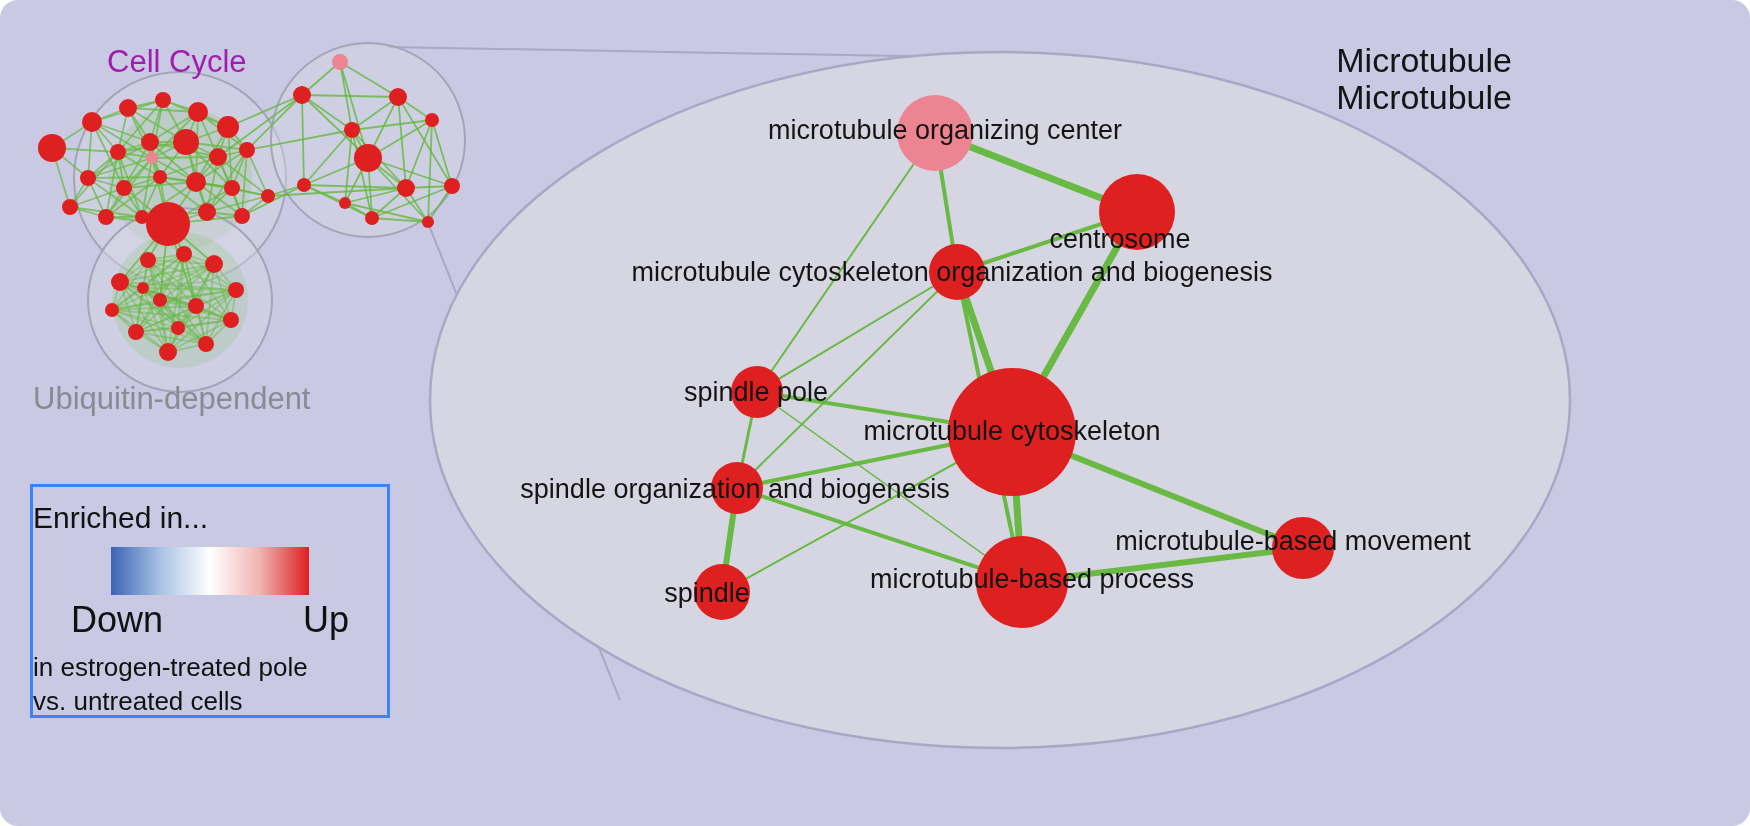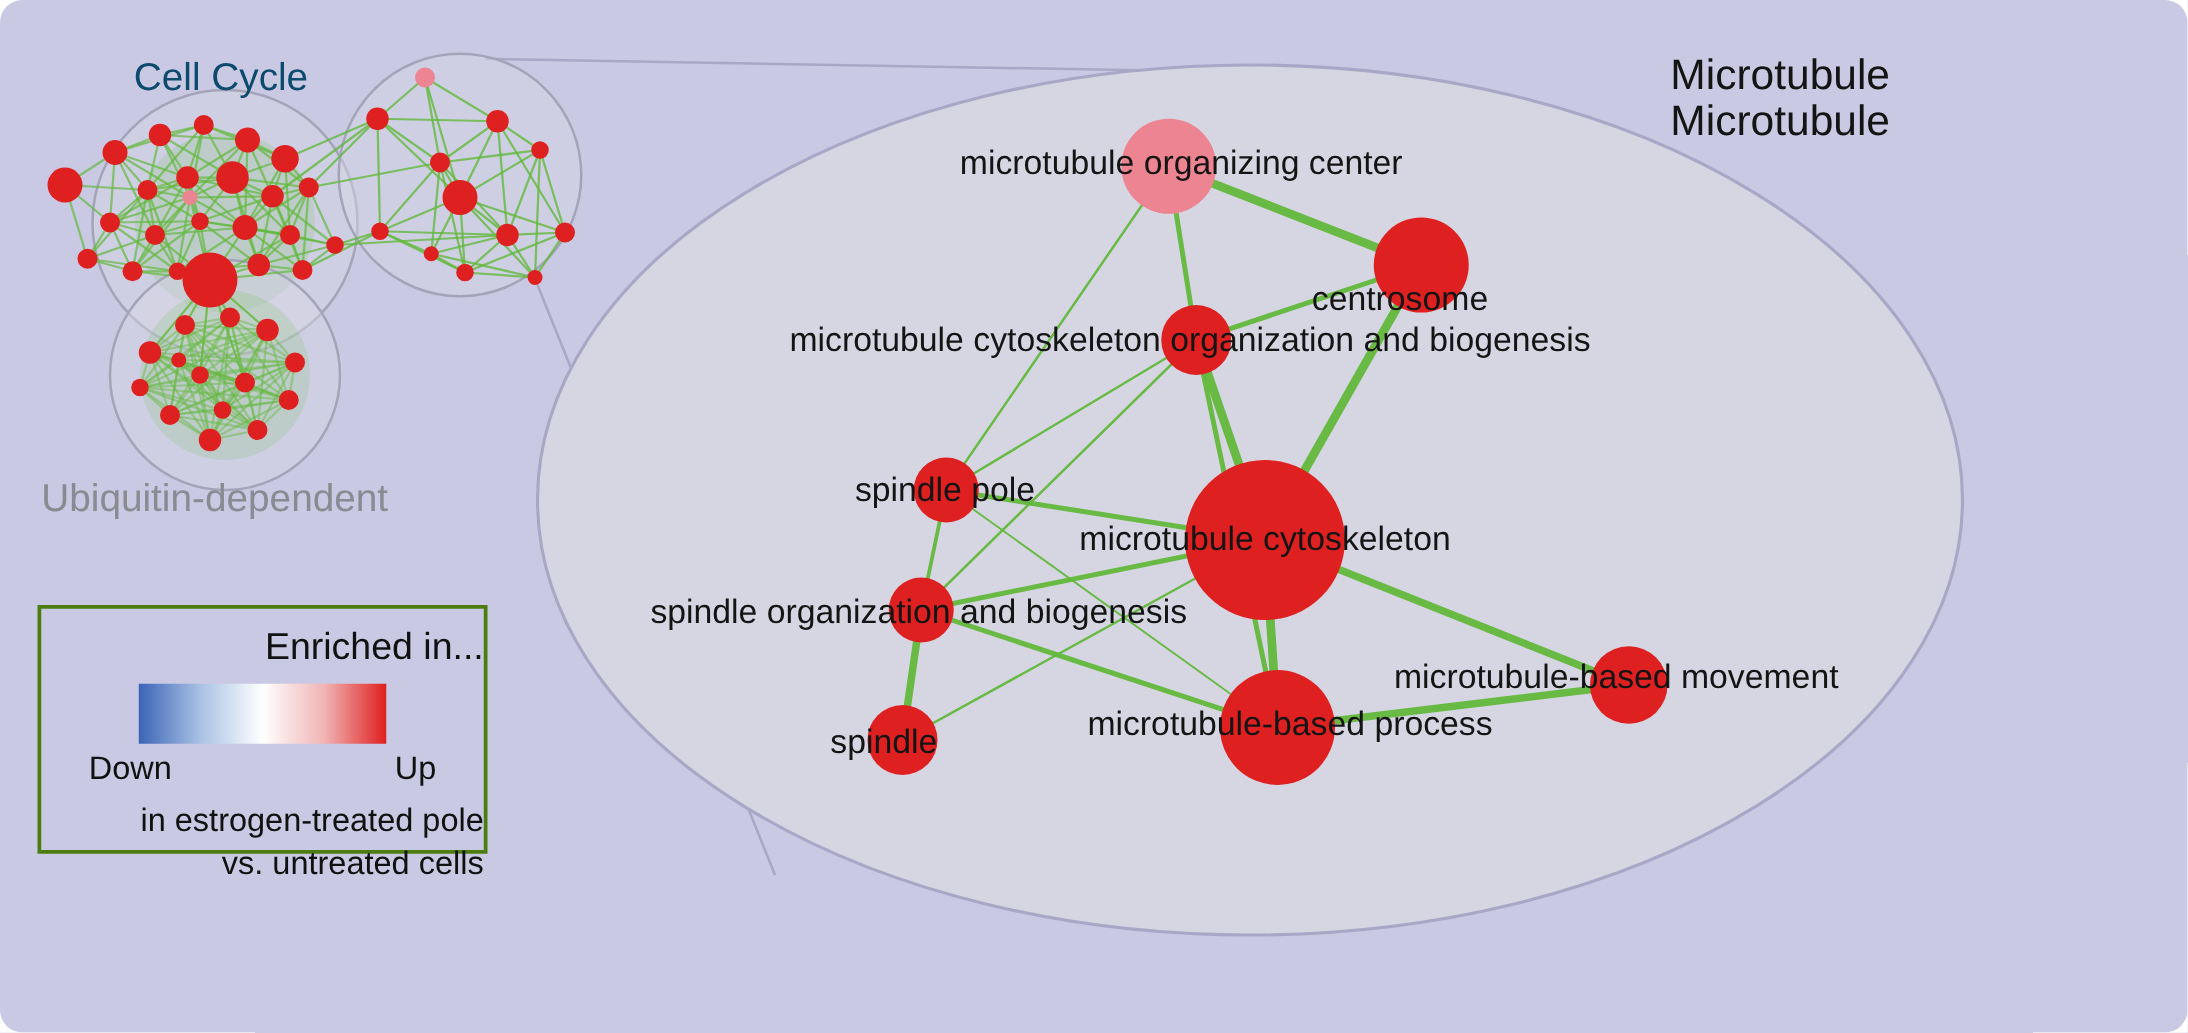--- a/index.html
+++ b/index.html
@@ -5,25 +5,25 @@
   html,body{margin:0;padding:0;background:#ffffff;font-family:"Liberation Sans",sans-serif;}
   #canvas{position:relative;width:1750px;height:826px;border-radius:18px;overflow:hidden;}
   #net{position:absolute;left:0;top:0;}
   svg text{font-family:"Liberation Sans",sans-serif;}
   .overlay-label{position:absolute;color:#141414;}
   .graytext{font-size:31px;line-height:1.18;}
   #cell-cycle-label{left:107px;top:44px;}
   #ubiquitin-label{left:33px;top:381px;}
   #zoom-title{left:1262px;top:42px;width:250px;text-align:right;font-size:34px;line-height:1.1;color:#141414;}
   .block{display:block;}
-  #legend{position:absolute;left:30px;top:484px;width:360px;height:199px;border:3px solid #4d7c0f;
-          box-sizing:border-box;text-align:right;color:#111;}
+  #legend{position:absolute;left:30px;top:484px;width:360px;height:234px;border:3px solid #3b82f6;
+          box-sizing:border-box;text-align:left;color:#111;}
   #legend-title{margin-top:14px;font-size:30px;}
   #legend-bar{width:198px;height:48px;margin:12px auto 4px auto;}
-  #legend-row{width:278px;margin:2px auto 0 auto;display:flex;justify-content:space-between;font-size:26px;}
+  #legend-row{width:278px;margin:2px auto 0 auto;display:flex;justify-content:space-between;font-size:36px;}
   #legend-caption{font-size:26px;margin-top:10px;line-height:1.3;}
 </style>
 </head>
 <body>
 
 <div id="canvas" style="background: rgb(201, 201, 227);">
   <svg id="net" width="1750" height="826" viewBox="0 0 1750 826">
       <line x1="388" y1="47" x2="1012" y2="58" stroke="#a8a8c6" stroke-width="2"></line>
       <line x1="430" y1="228" x2="620" y2="700" stroke="#a8a8c6" stroke-width="2"></line>
       <ellipse cx="1000" cy="400" rx="570" ry="348" fill="#d6d6e2" stroke="#a8a8c6" stroke-width="2.5"></ellipse>
@@ -375,21 +375,21 @@
       <text x="1120" y="239" text-anchor="middle" dominant-baseline="central" font-size="27" fill="#141414">centrosome</text>
       <text x="952" y="272" text-anchor="middle" dominant-baseline="central" font-size="27" fill="#141414">microtubule cytoskeleton organization and biogenesis</text>
       <text x="756" y="392" text-anchor="middle" dominant-baseline="central" font-size="27" fill="#141414">spindle pole</text>
       <text x="1012" y="431" text-anchor="middle" dominant-baseline="central" font-size="27" fill="#141414">microtubule cytoskeleton</text>
       <text x="735" y="489" text-anchor="middle" dominant-baseline="central" font-size="27" fill="#141414">spindle organization and biogenesis</text>
       <text x="1293" y="541" text-anchor="middle" dominant-baseline="central" font-size="27" fill="#141414">microtubule-based movement</text>
       <text x="1032" y="579" text-anchor="middle" dominant-baseline="central" font-size="27" fill="#141414">microtubule-based process</text>
       <text x="707" y="593" text-anchor="middle" dominant-baseline="central" font-size="27" fill="#141414">spindle</text>
     </svg>
 
-  <div class="overlay-label graytext" id="cell-cycle-label" style="color: #0c4a6e;">Cell Cycle</div>
+  <div class="overlay-label graytext" id="cell-cycle-label" style="color: #a21caf;">Cell Cycle</div>
 
   <div class="overlay-label graytext" id="ubiquitin-label" style="color: rgb(138, 138, 146);">
     <span class="block">Ubiquitin-dependent</span>
   </div>
 
   <div class="overlay-label" id="zoom-title">
     <span class="block">Microtubule</span>
     <span class="block">Microtubule</span>
   </div>
 

